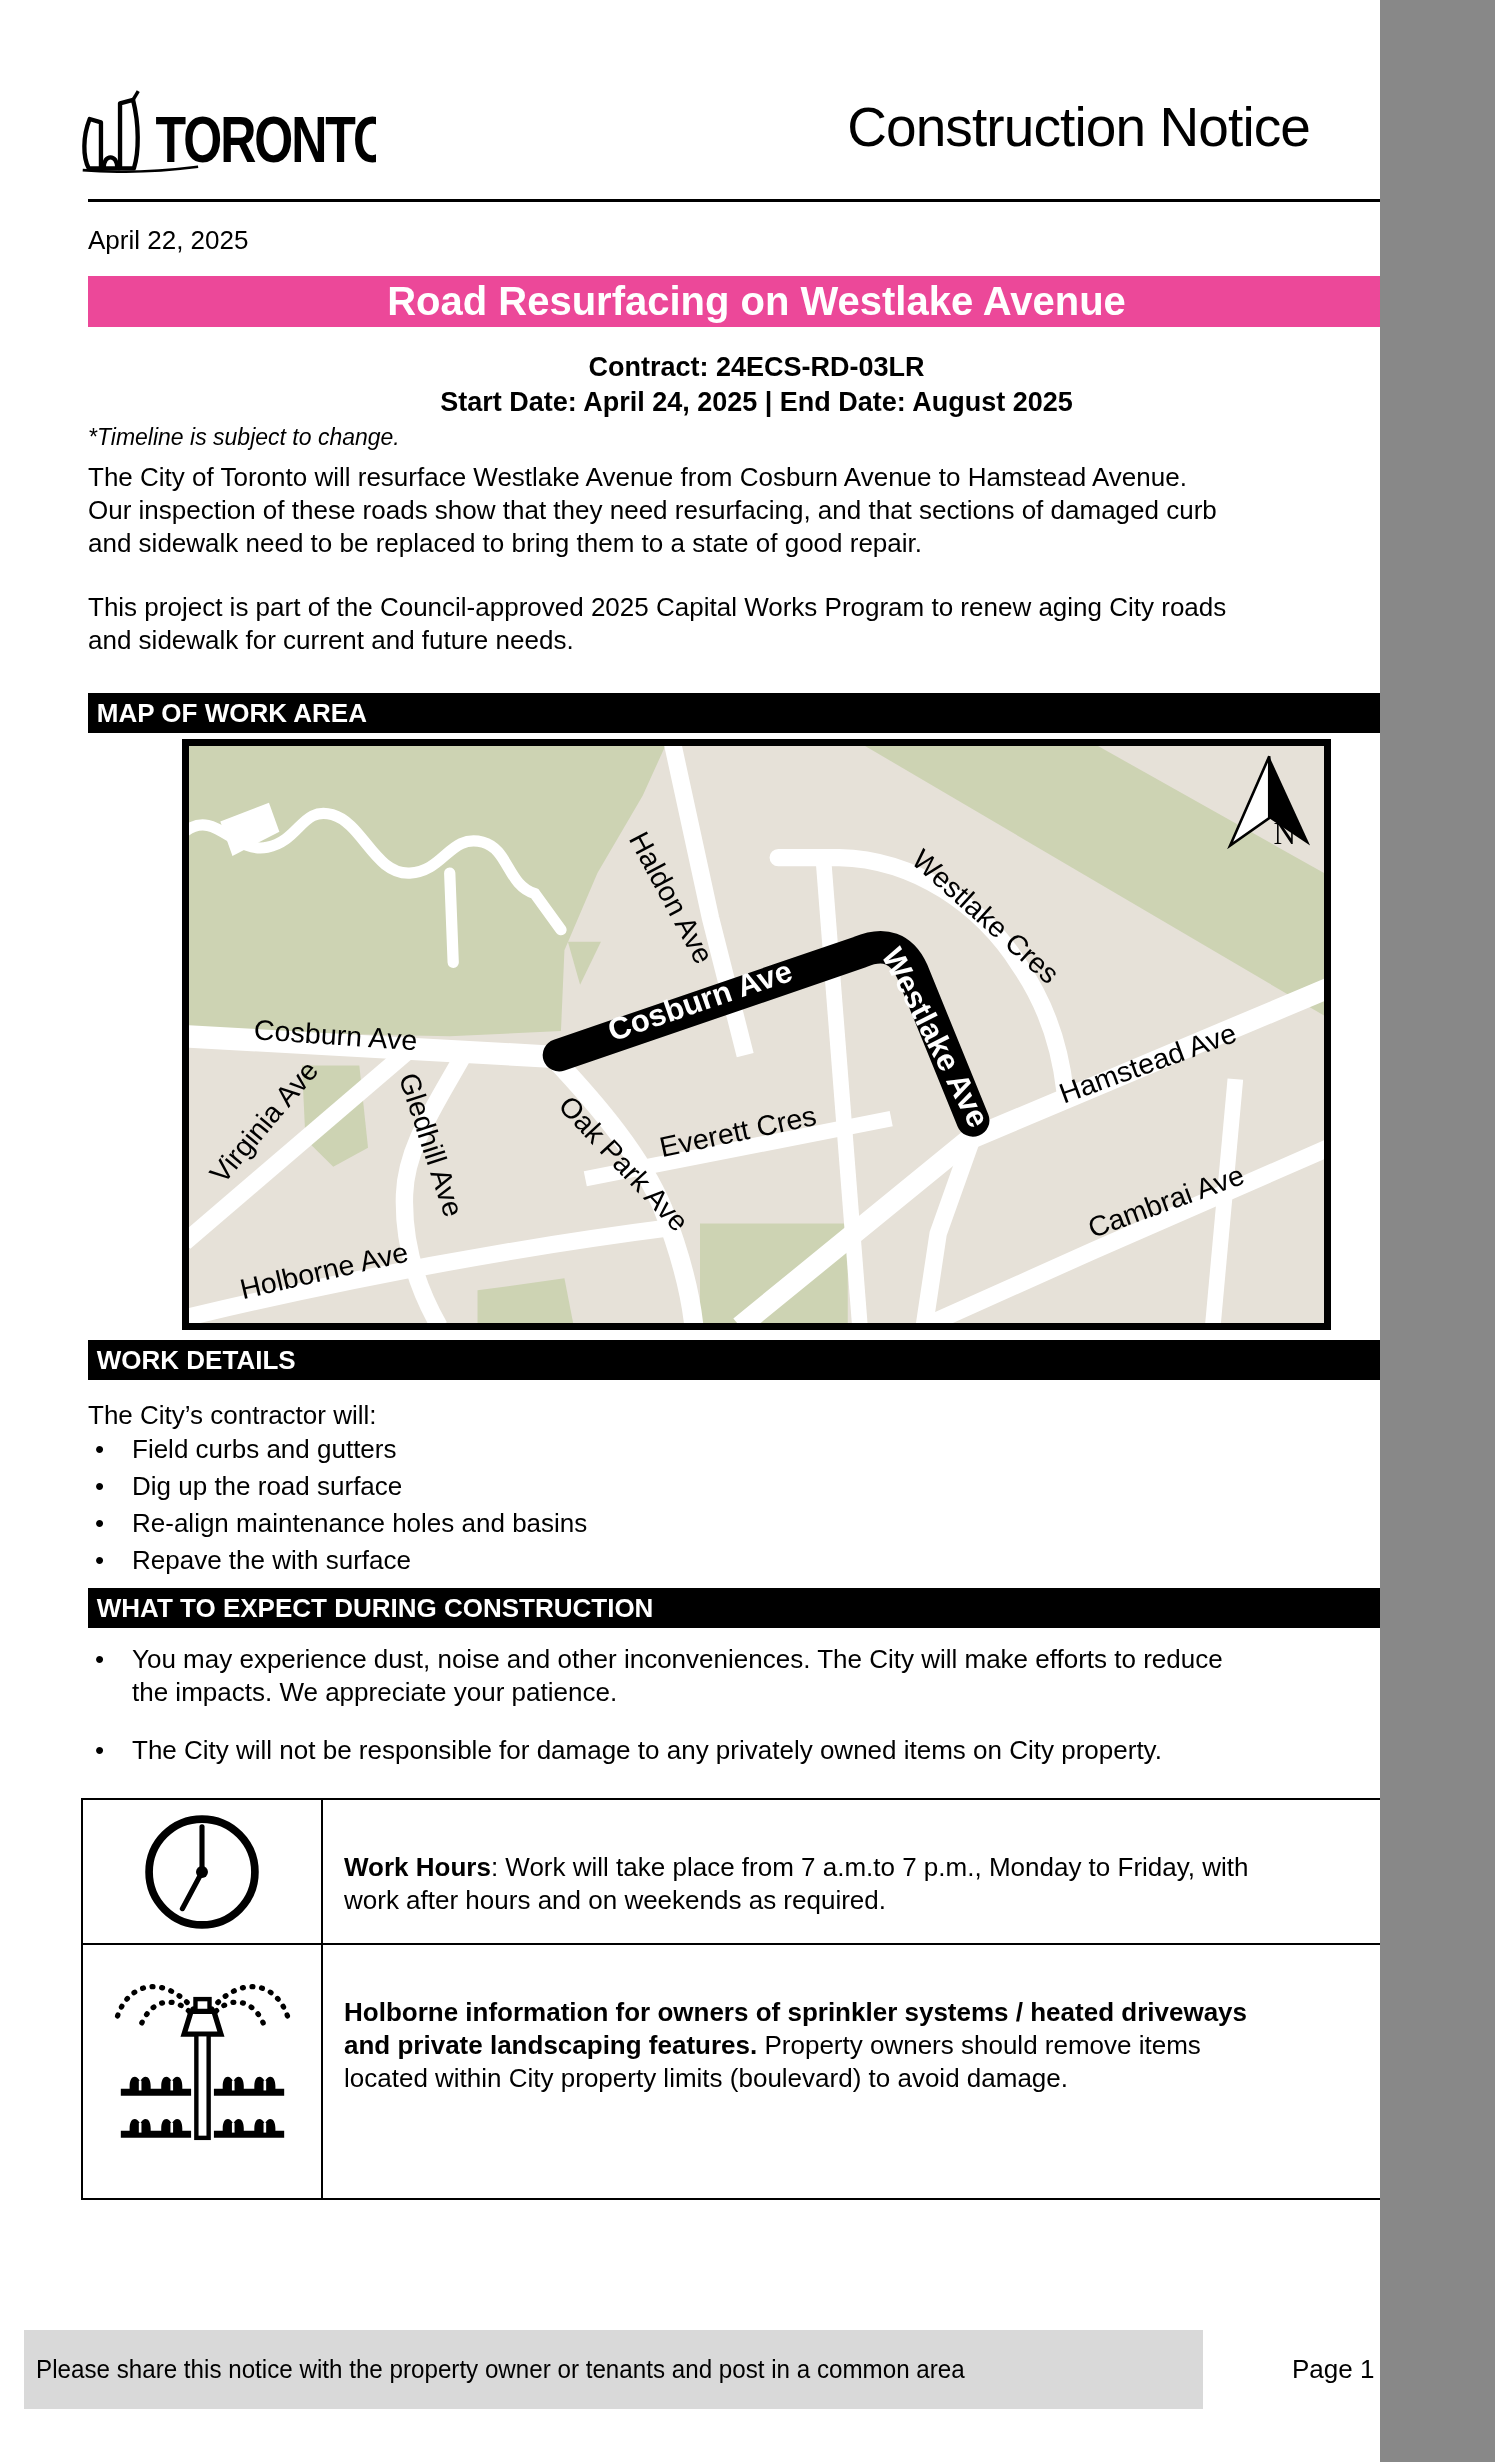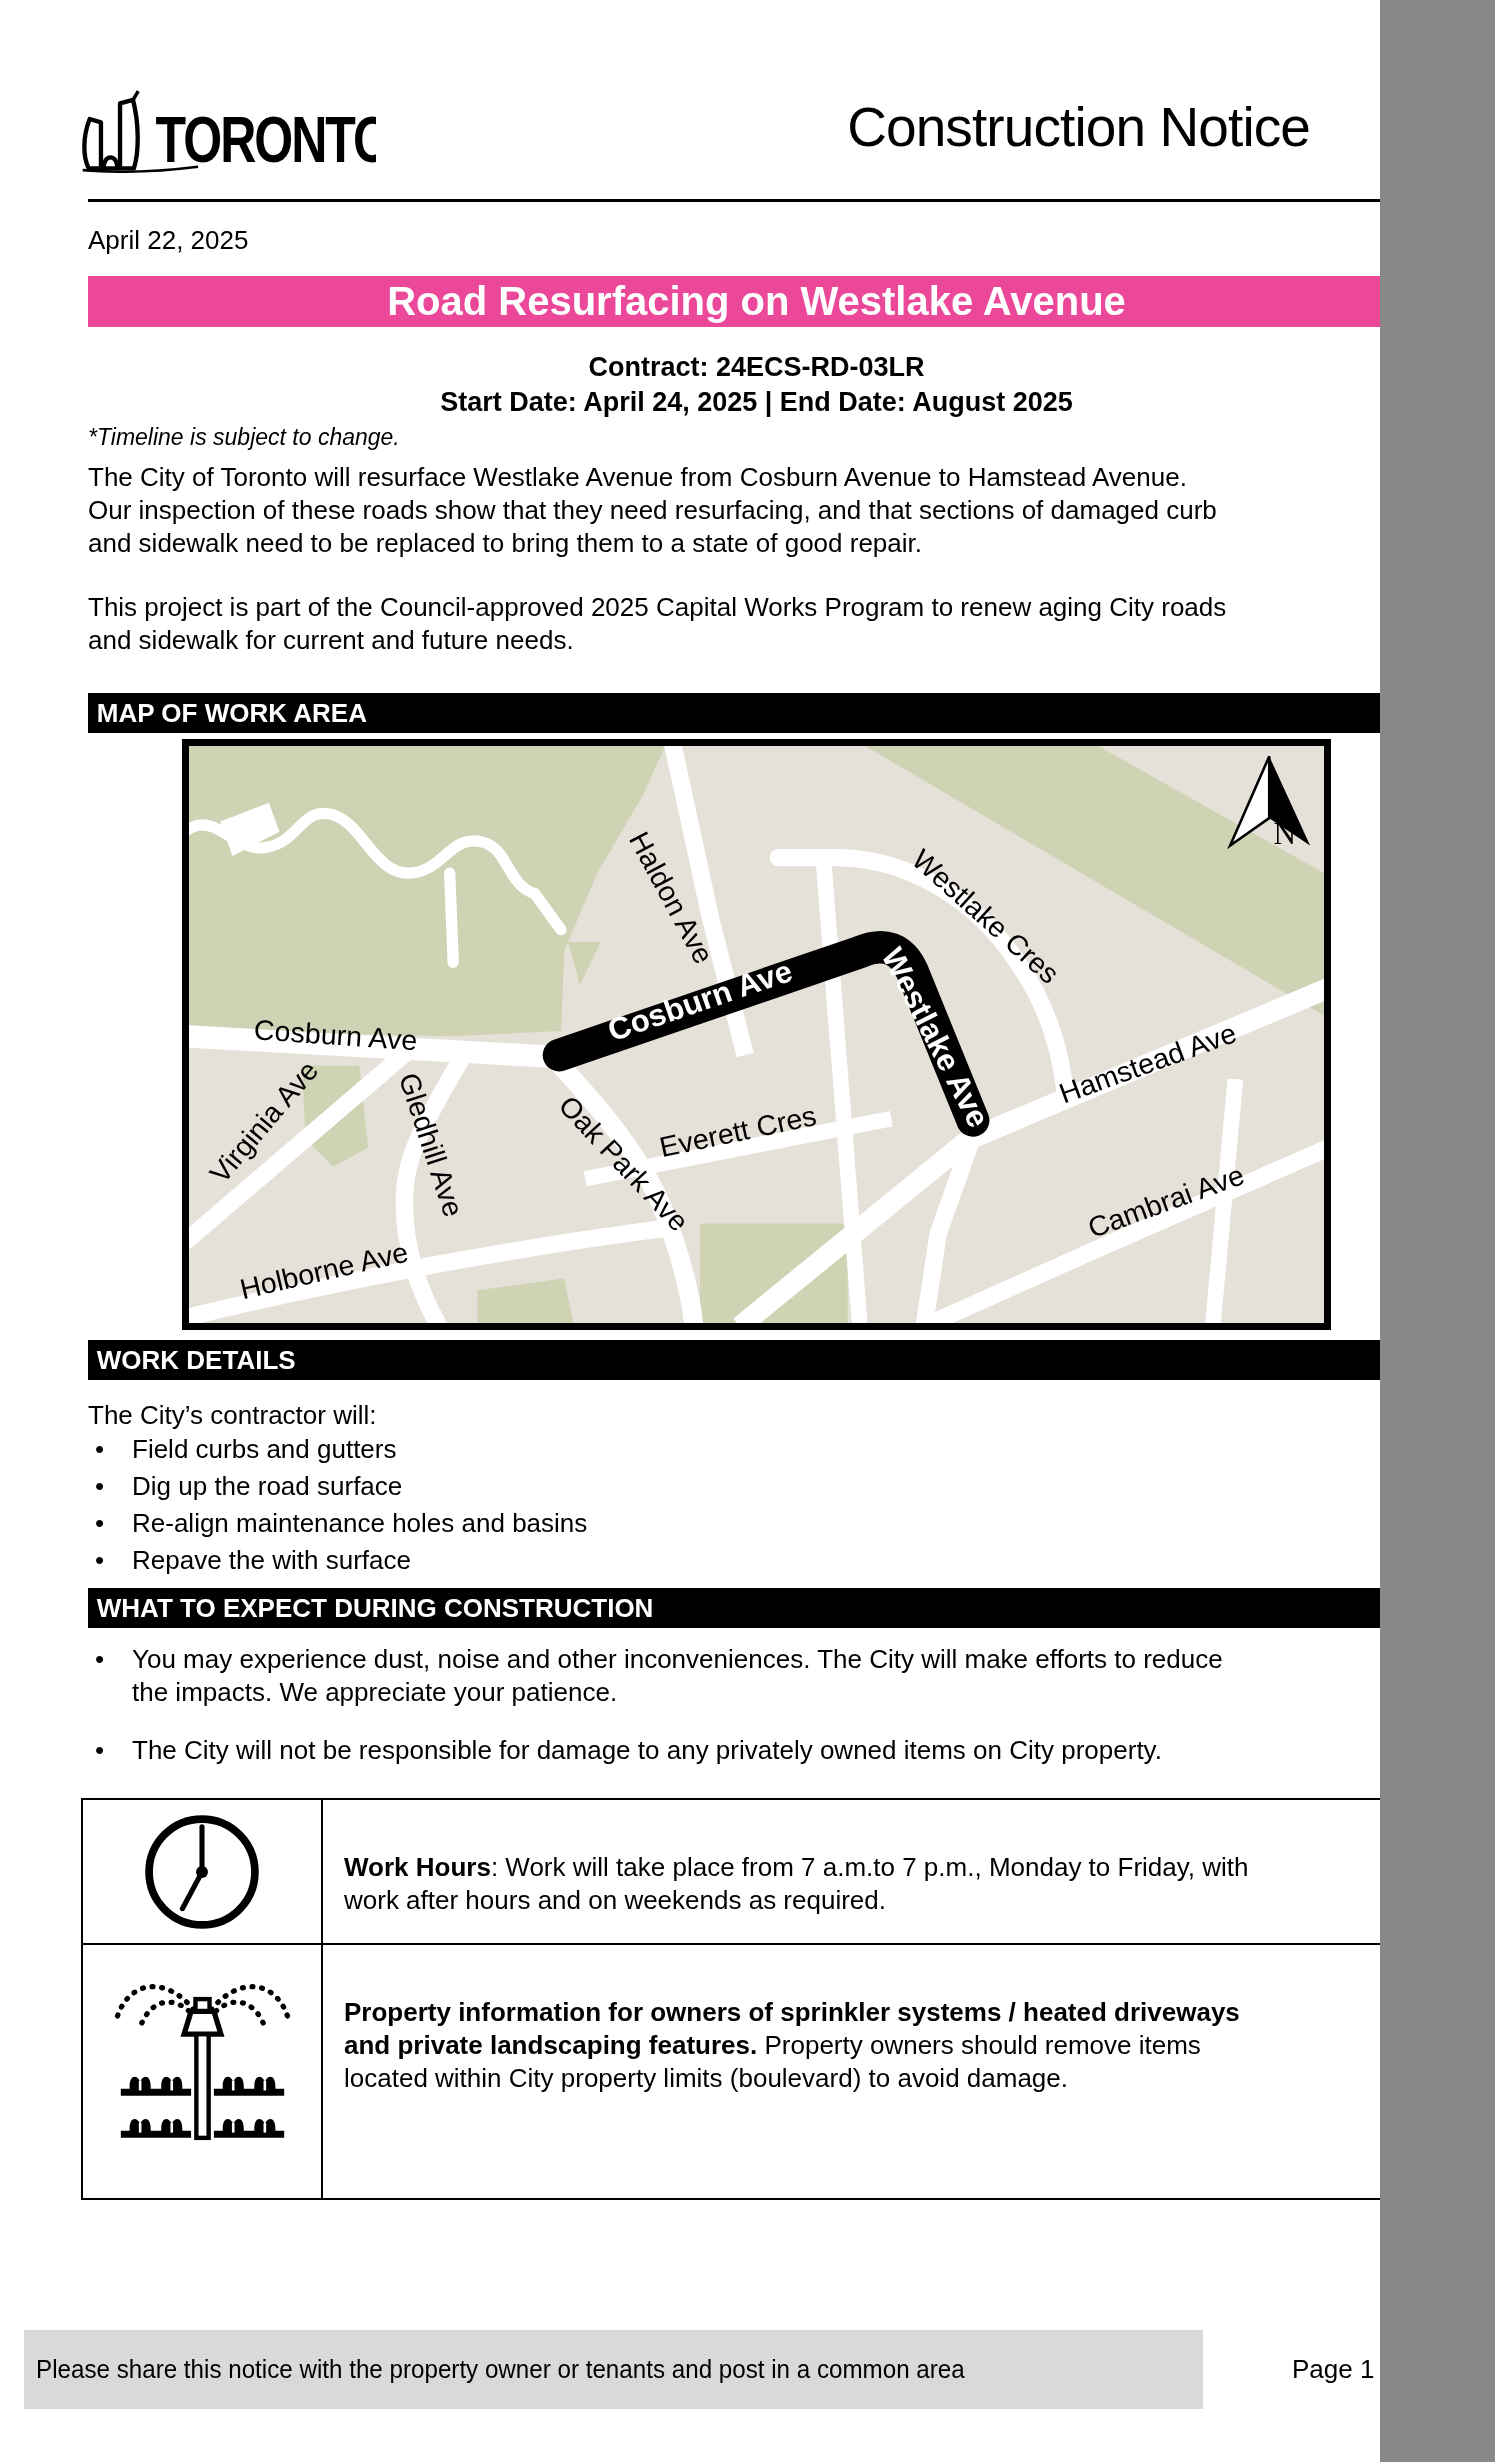--- a/index.html
+++ b/index.html
@@ -250,21 +250,21 @@
           <use href="#pl" x="70" y="136"></use>
         <use href="#pl" x="140" y="136"></use>
           <use href="#pl" x="176" y="136"></use>
         <use href="#pl" x="34" y="184"></use>
           <use href="#pl" x="70" y="184"></use>
         <use href="#pl" x="140" y="184"></use>
           <use href="#pl" x="176" y="184"></use>
       </svg>
     </div>
     <div class="cell cell-text">
-      <p><b>Property information for owners of sprinkler systems / heated driveways
+      <p><b>Holborne information for owners of sprinkler systems / heated driveways
 and private landscaping features.</b><span> Property owners should remove items
 located within City property limits (boulevard) to avoid damage.</span></p>
     </div>
   </div>
 
   <div class="abs footer-note">
     <span class="squeeze">Please share this notice with the property owner or tenants and post in a common area</span>
   </div>
   <div class="abs page-num">Page 1 of 3</div>
 

